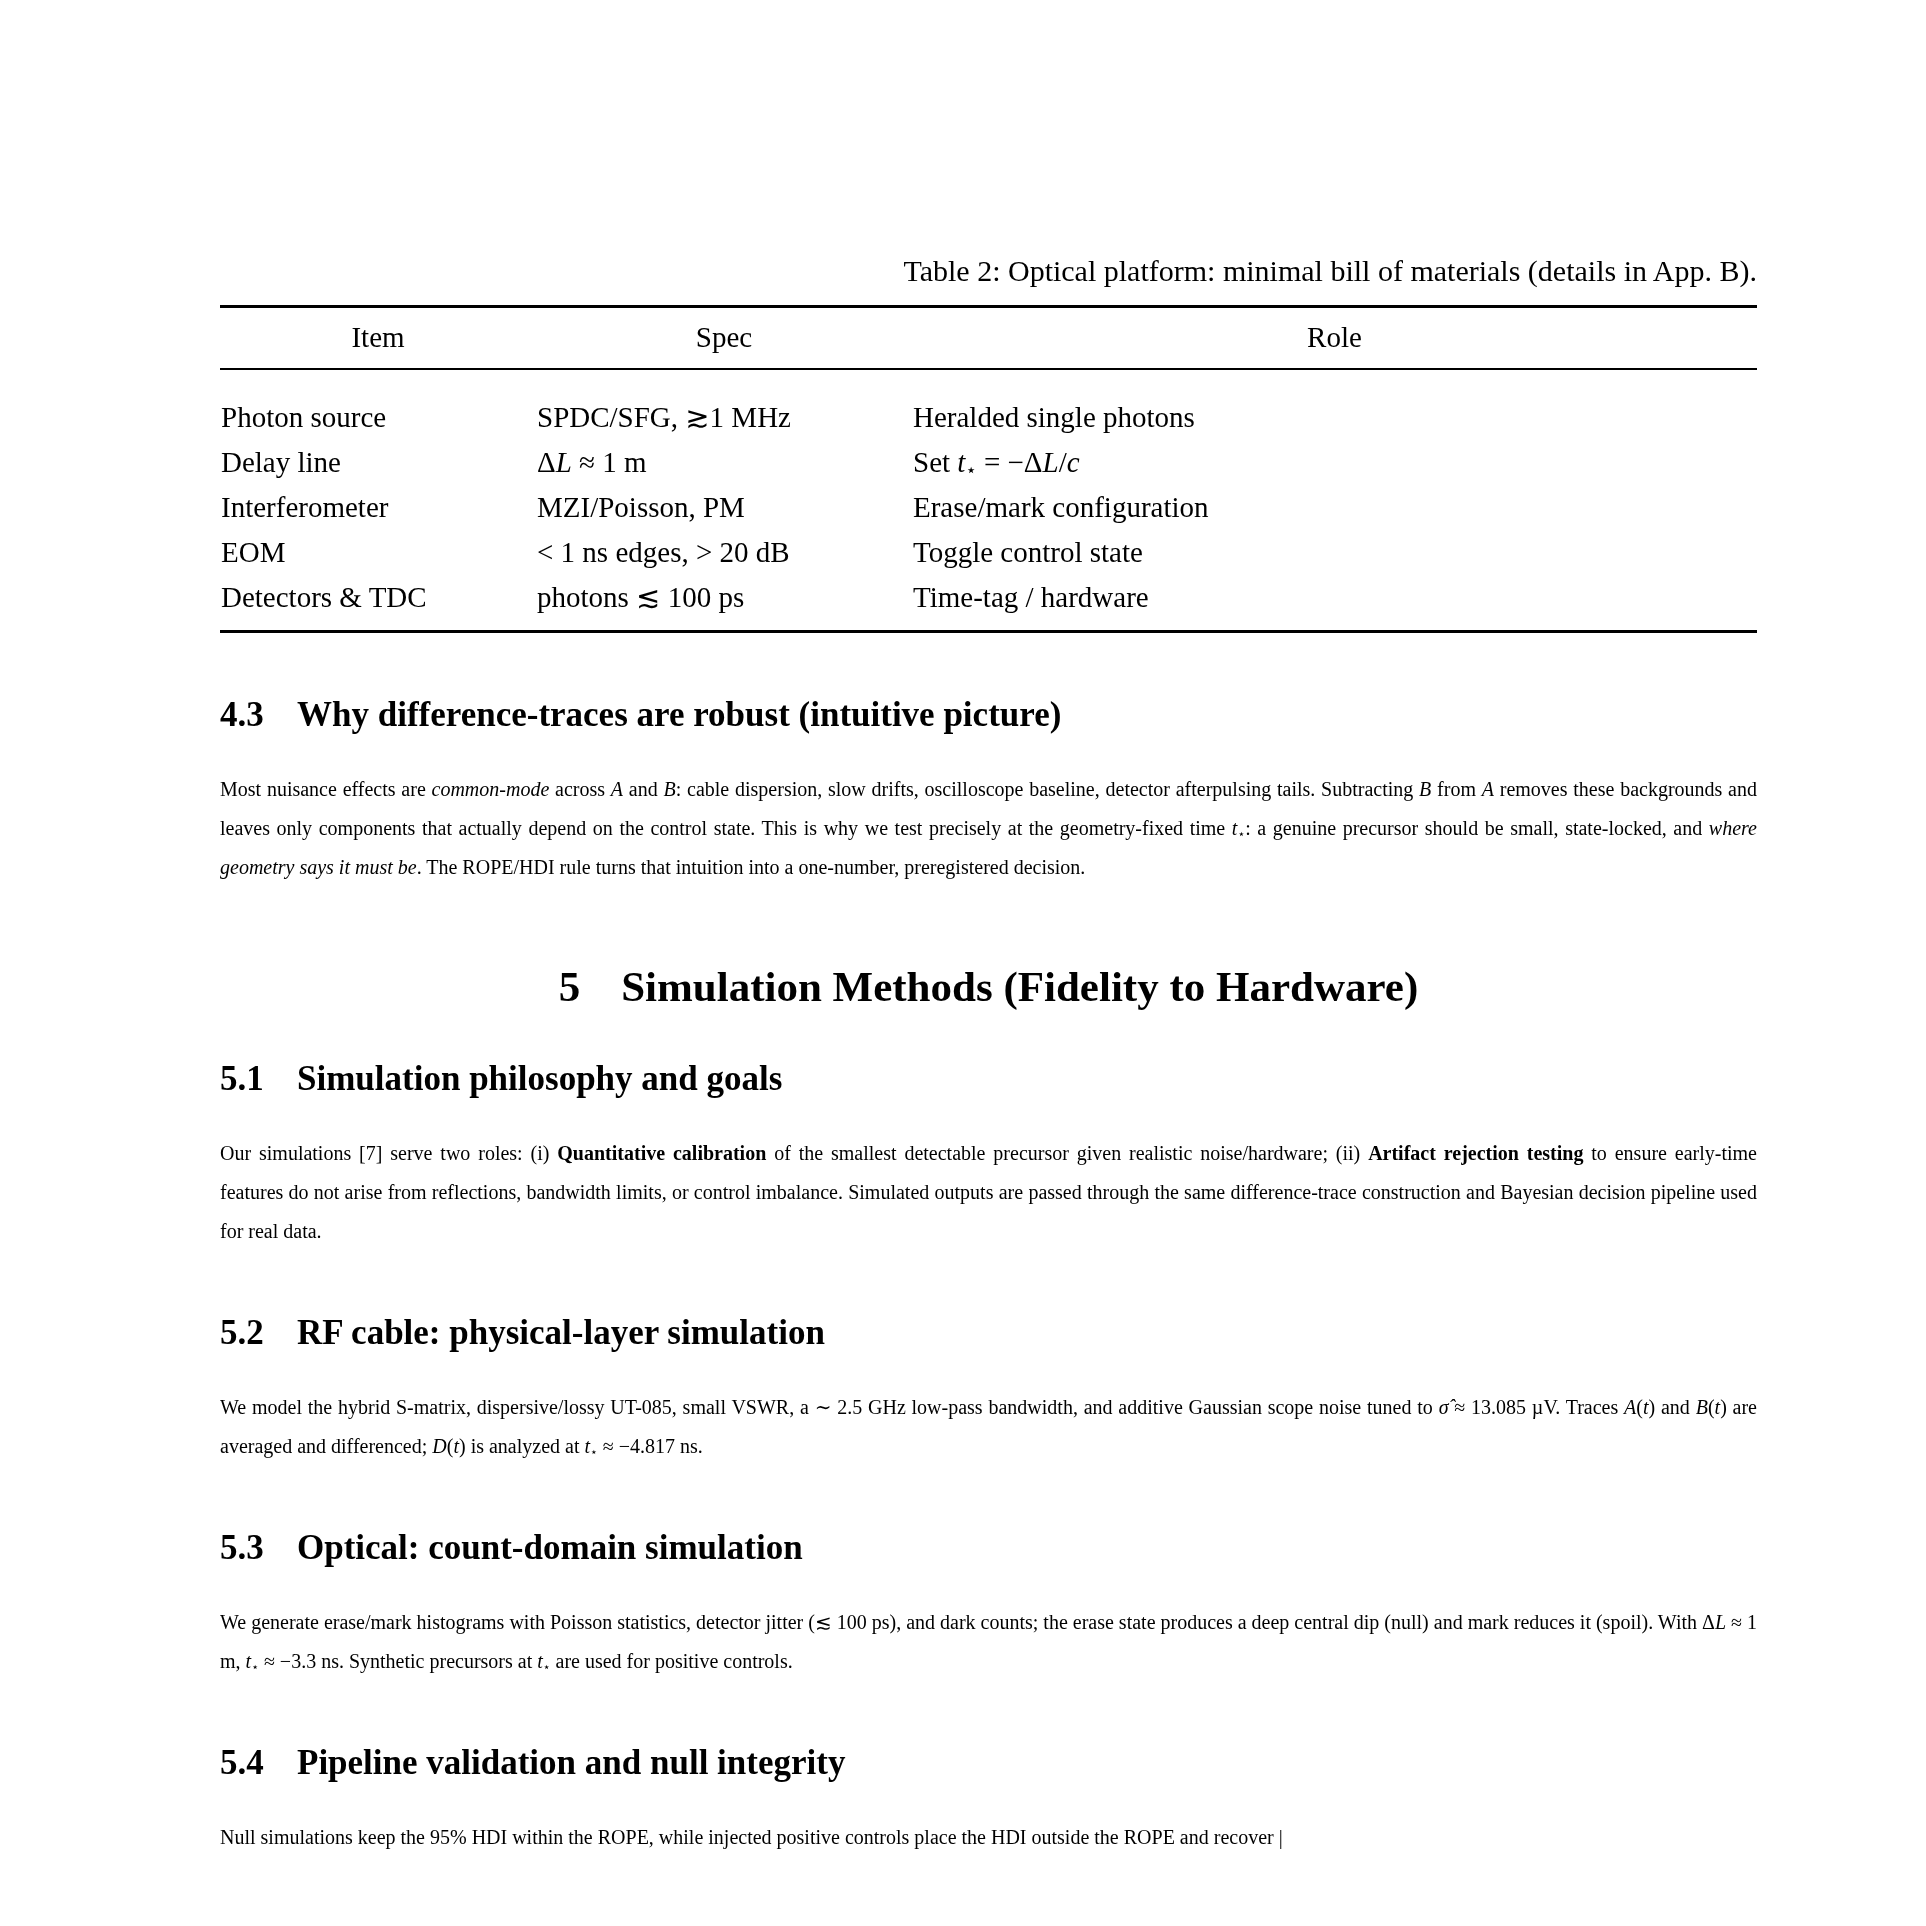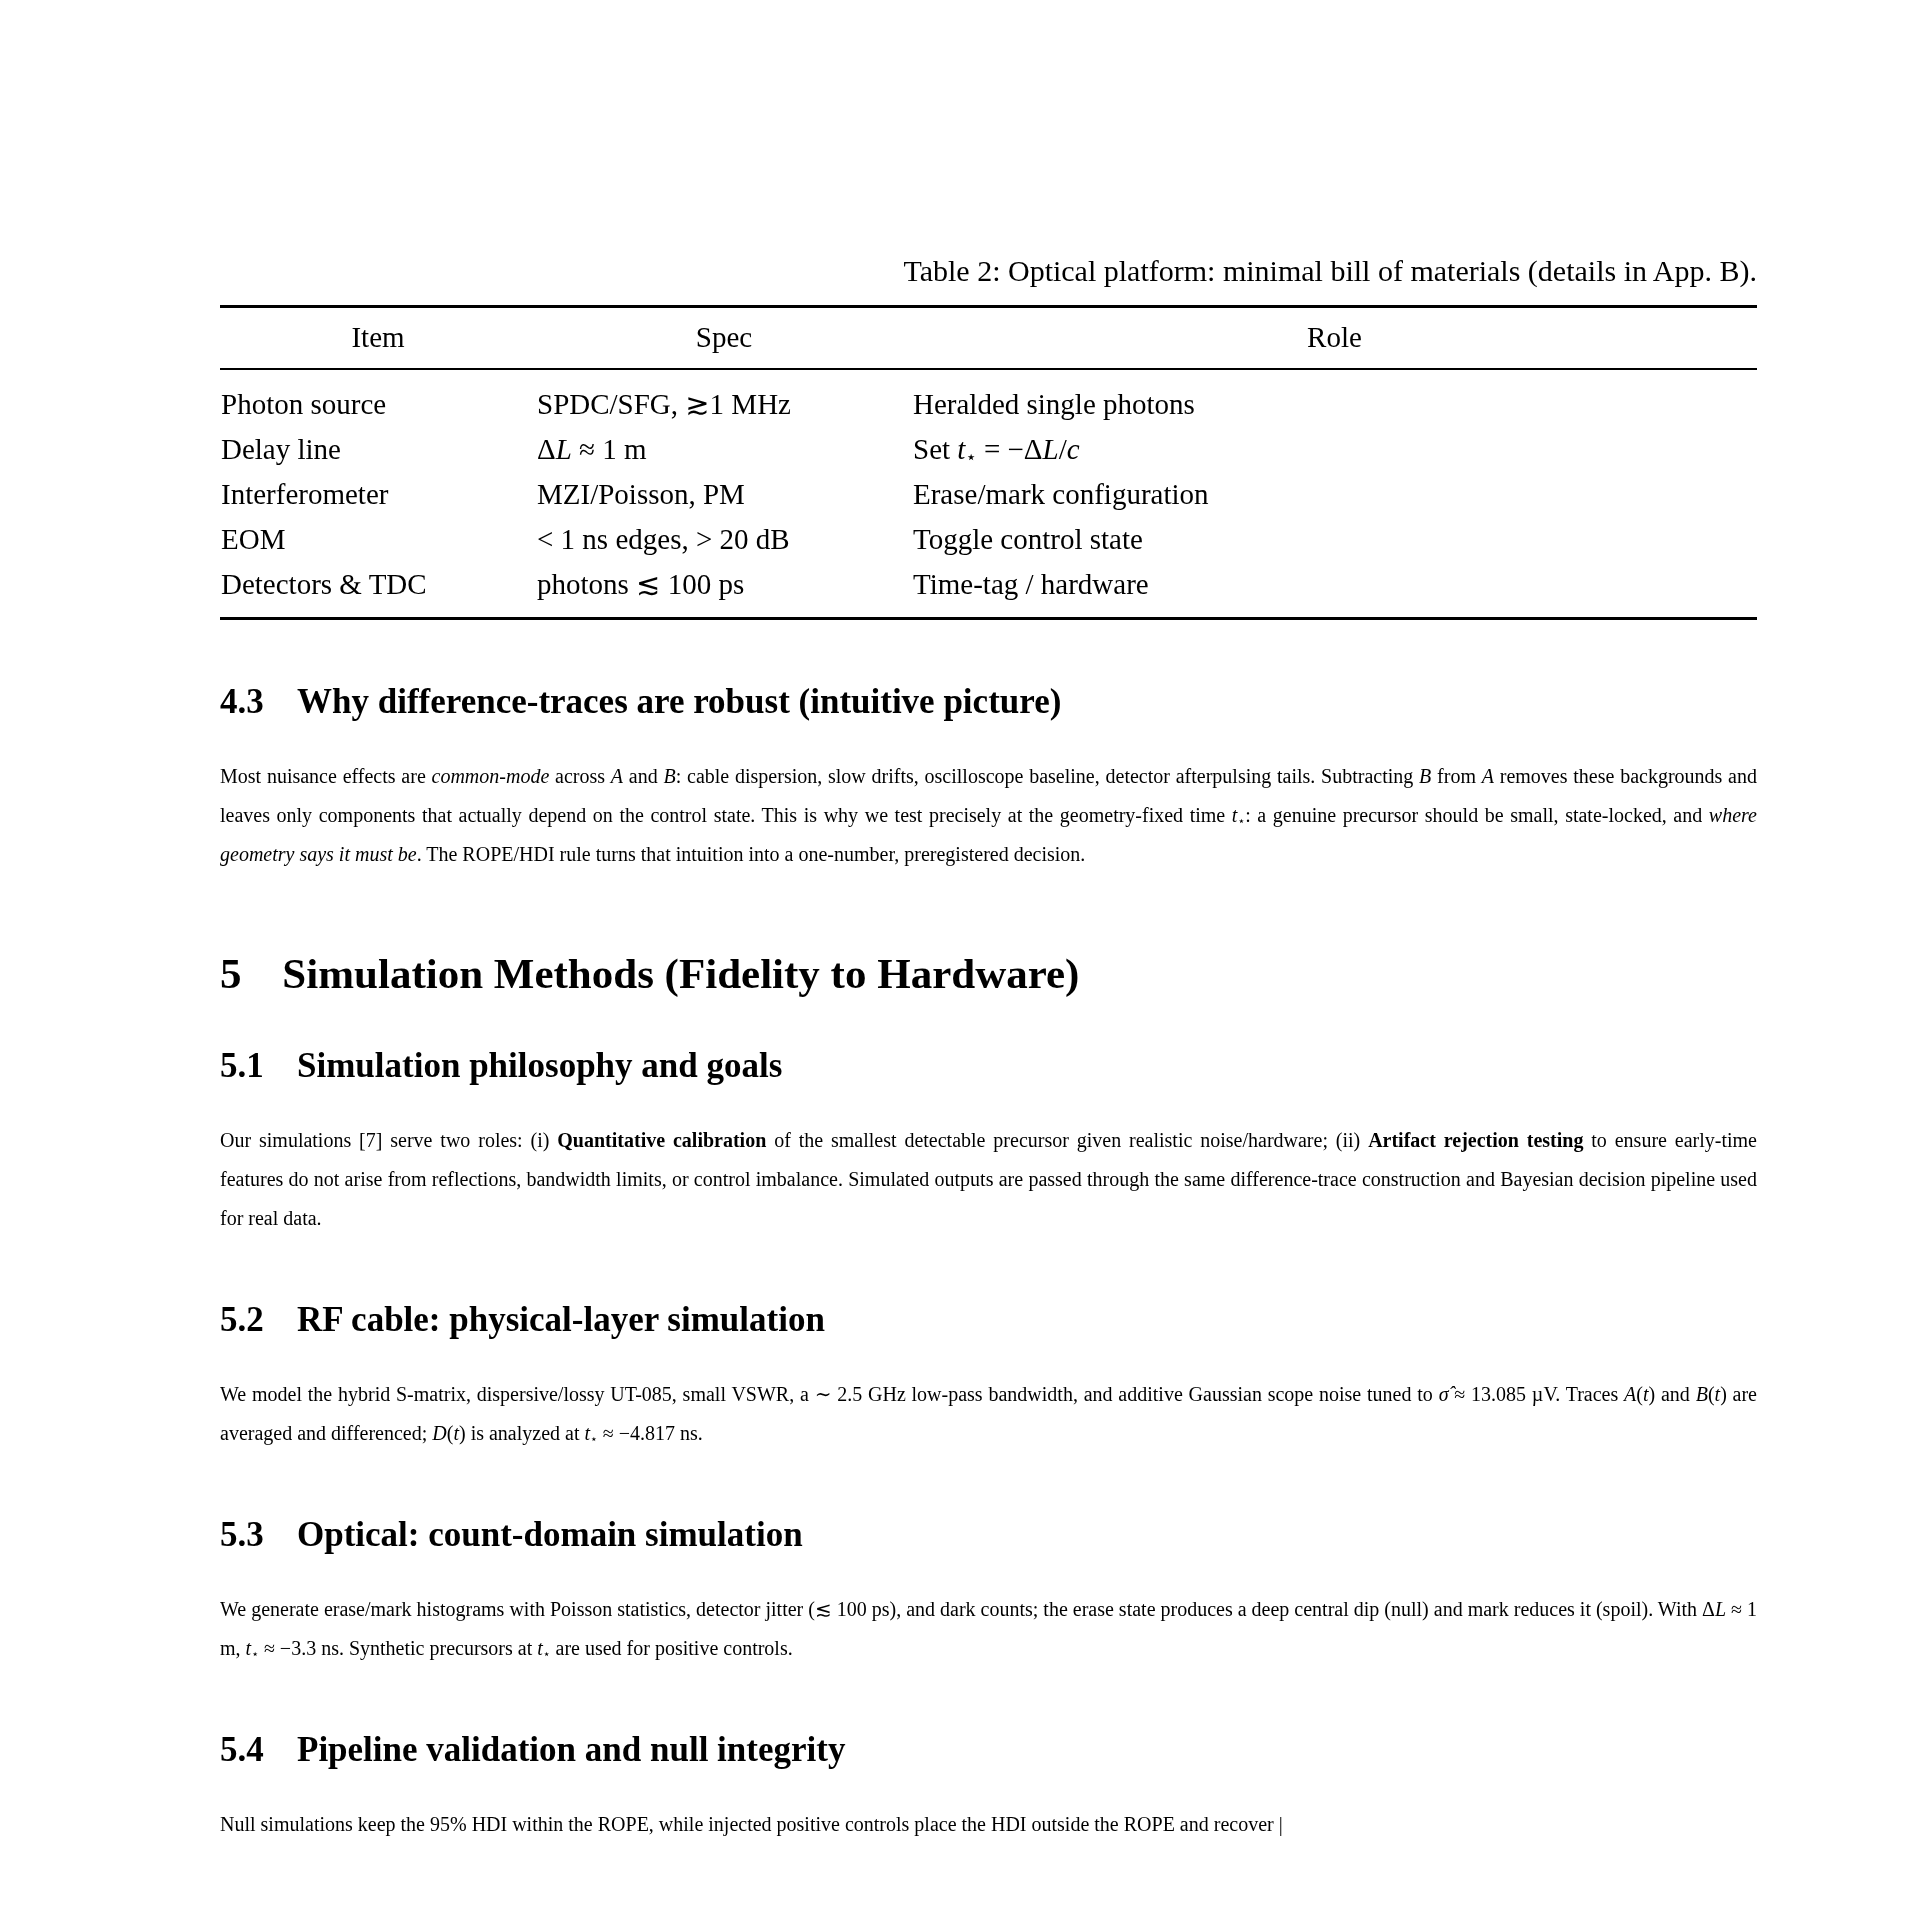--- a/index.html
+++ b/index.html
@@ -28,27 +28,28 @@
     text-align:center;font-weight:normal;
     padding:11.6px 0 13px 0;
     border-bottom:2.3px solid #000;
     font-size:29px;line-height:35px;
   }
   table.bom td{
     text-align:left;
     line-height:43px;
     vertical-align:baseline;
   }
-  table.bom tr.first td{padding-top:13px;margin-left:29px;}
+  table.bom tr.first td{padding-top:26px;margin-left:29px;}
   table.bom tr.last td{padding-bottom:11.6px;}
   col.c1{width:316px;} col.c2{width:376px;} col.c3{width:auto;}
   
   .section-h{
     font-size:43px;line-height:50px;font-weight:bold;
     margin:75px 0 46px 0;
+    text-align:center;
   }
   .subsection-h{
     font-size:35px;line-height:42px;font-weight:bold;
     margin:61px 0 34px 0;
   }
   .h-num{display:inline-block;margin-right:0.95em;}
   
   p.body-par{
     font-size:20px;line-height:39px;
     text-align:justify;

